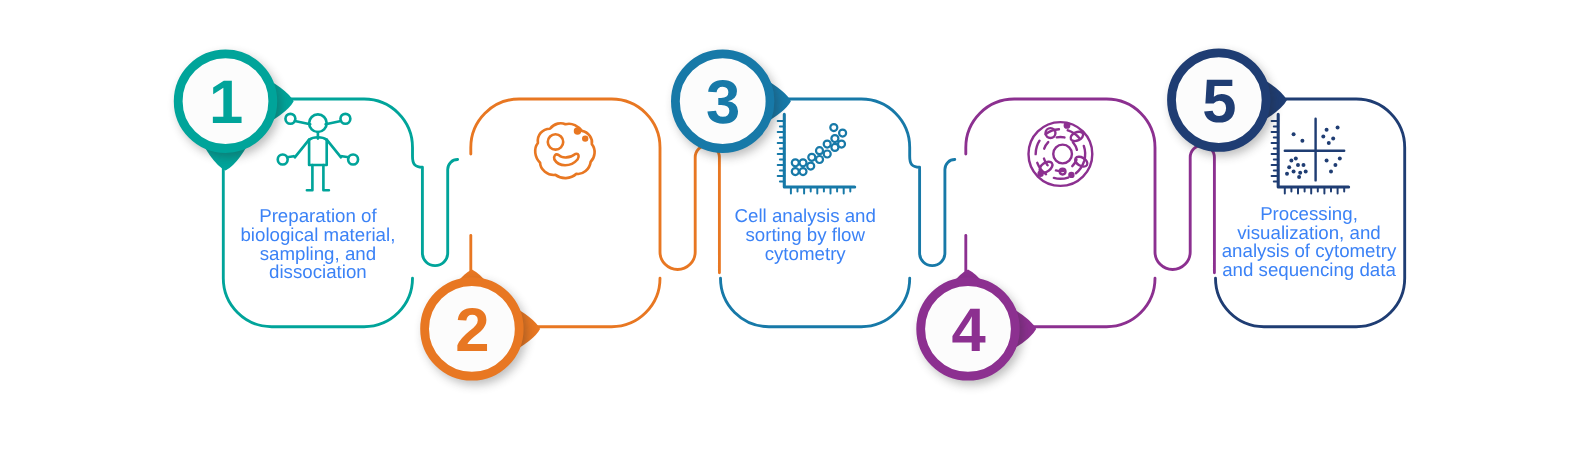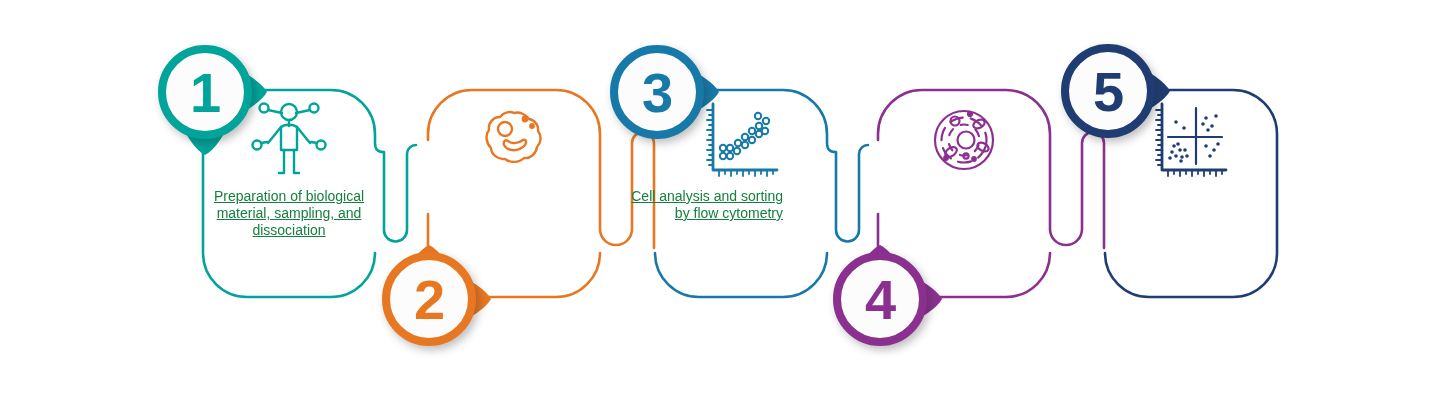--- a/index.html
+++ b/index.html
@@ -8,25 +8,25 @@
   #wires{position:absolute;left:0;top:0;z-index:1;}
   .badge{position:absolute;z-index:3;width:78px;height:78px;border-radius:50%;
          background:#FCFCFC;box-shadow:3px 4px 9px rgba(40,40,40,.30);
          display:flex;align-items:center;justify-content:center;
          font-weight:700;font-size:56px;letter-spacing:-1px;}
   .b1{border:8px solid #00A49A;color:#00A49A;left:158px;top:45px;}
   .b2{border:8px solid #E87722;color:#E87722;left:382px;top:252px;}
   .b3{border:8px solid #1779A8;color:#1779A8;left:610px;top:45px;}
   .b4{border:8px solid #8C3090;color:#8C3090;left:833px;top:252px;}
   .b5{border:8px solid #1F3D73;color:#1F3D73;left:1061px;top:44px;}
-  .desc{position:absolute;z-index:2;text-align:center;color:#15803d;
-        font-size:14px;line-height:17px;text-decoration:underline;}
+  .desc{position:absolute;z-index:2;text-align:center;color:#3b82f6;
+        font-size:17px;line-height:17px;}
   .d1{left:206px;top:188px;width:166px;}
   .d2{left:424px;top:184px;width:180px;}
-  .d3{left:623px;top:188px;width:160px;text-align:right;}
+  .d3{left:652px;top:188px;width:160px;}
   .d4{left:871px;top:182px;width:186px;}
   .d5{left:1104px;top:186px;width:172px;}
 </style>
 </head>
 <body>
 
 <div id="stage">
 
   <svg id="wires" width="1440" height="417" viewBox="0 0 1440 417" fill="none" stroke-linecap="round" stroke-linejoin="round">
 
@@ -171,14 +171,15 @@
     </div>
   <div class="badge b4">
       <span>4</span>
     </div>
   <div class="badge b5">
       <span>5</span>
     </div>
 
   <div class="desc d1">Preparation of biological material, sampling, and dissociation</div>
   <div class="desc d3">Cell analysis and sorting by flow cytometry</div>
+  <div class="desc d5">Processing, visualization, and analysis of cytometry and sequencing data</div>
 
 </div>
 
 </body></html>

